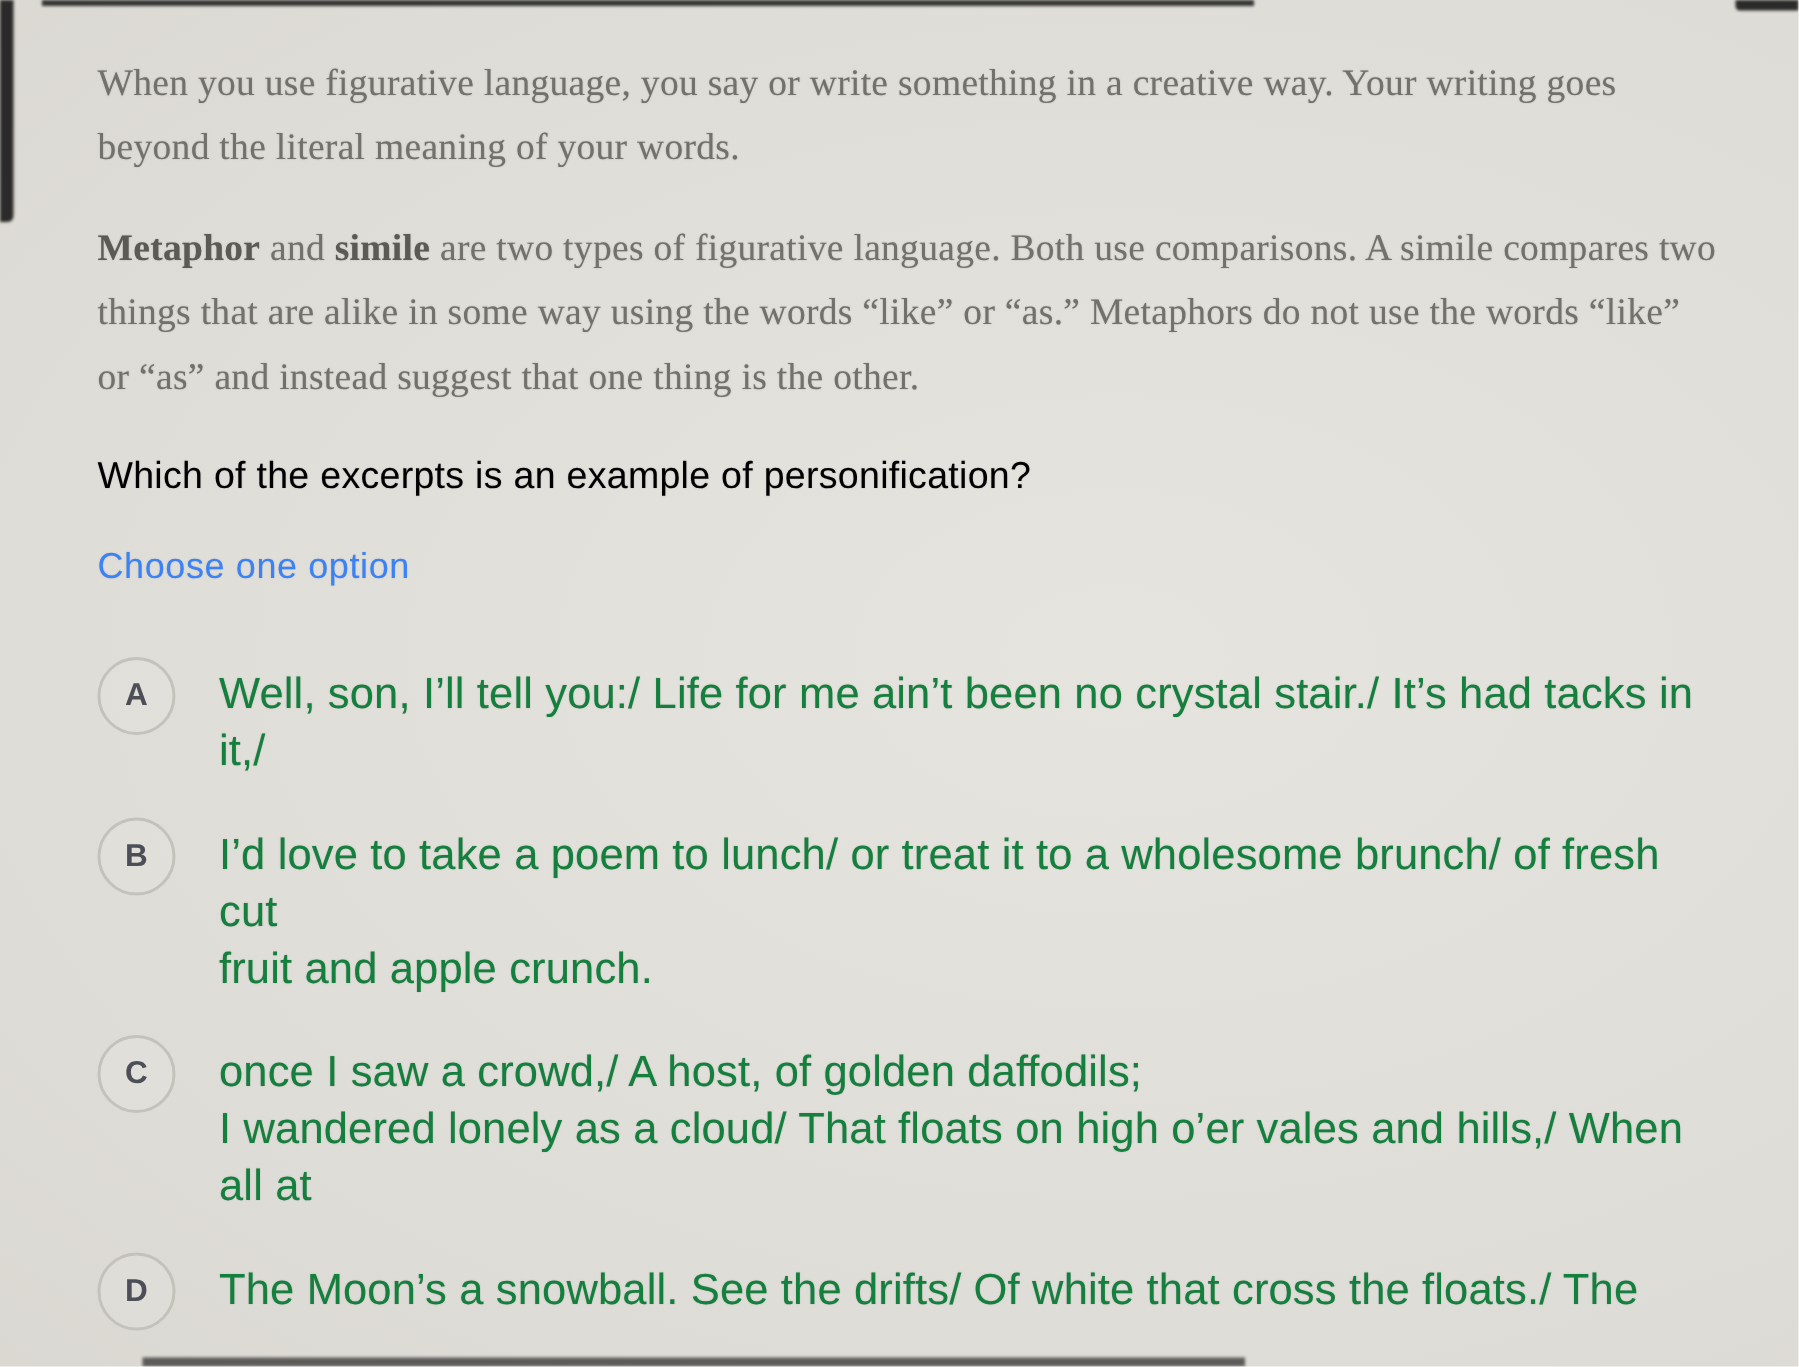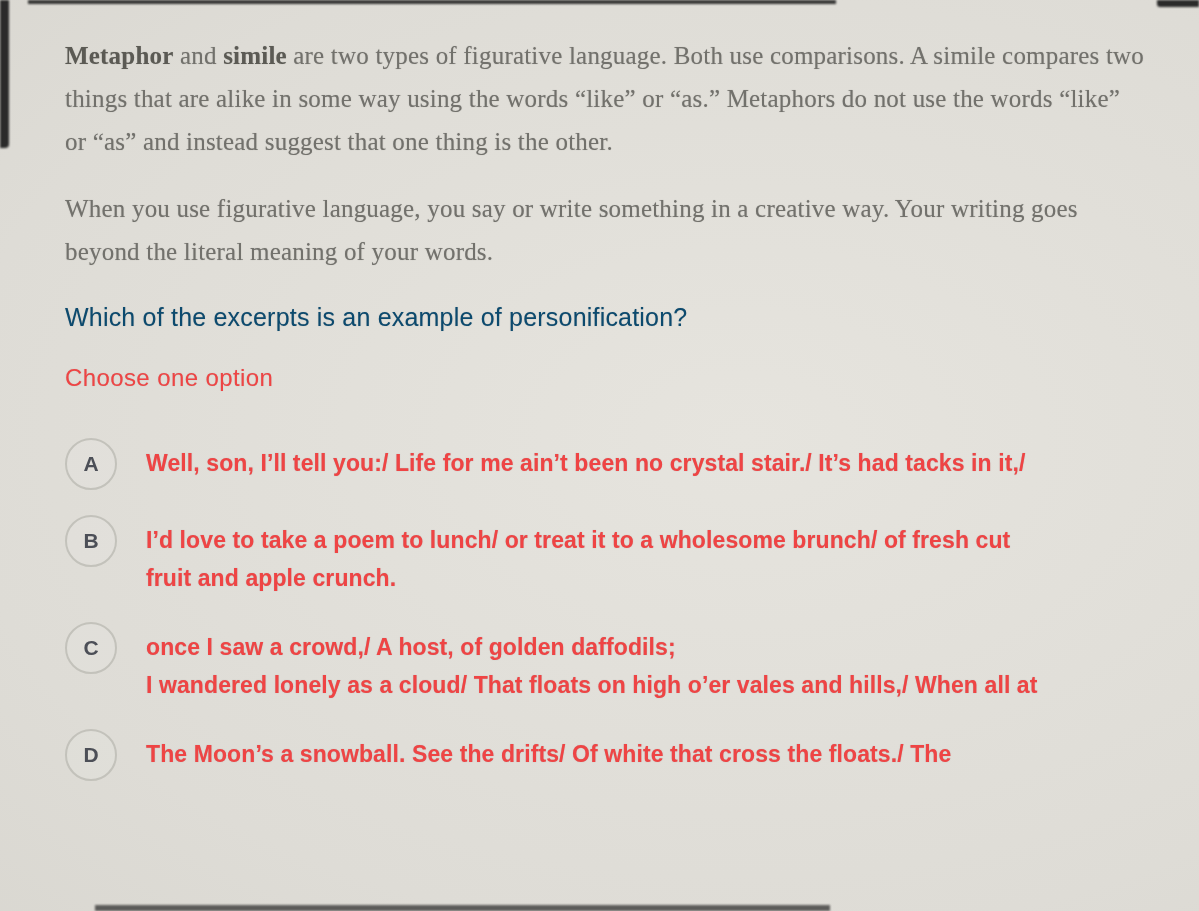--- a/index.html
+++ b/index.html
@@ -12,62 +12,62 @@
 
   .passage p {
     font-family:"Liberation Serif", serif;
     font-size:25px; line-height:43px; letter-spacing:0.2px;
     color:#72716c; margin:0 0 24px 0;
     text-shadow:0 0 1px rgba(114,113,108,0.45);
   }
   .passage b { color:#5b5a54; font-weight:700; }
 
   .question {
-    font-size:25px; font-weight:400; color:#0c4a6e; letter-spacing:0.2px;
+    font-size:25px; font-weight:400; color:#000000; letter-spacing:0.2px;
     margin:30px 0 0 0; text-shadow:0 0 1px rgba(89,92,97,0.35);
   }
   .instruction {
-    font-size:24px; color:#ef4444; letter-spacing:0.4px;
+    font-size:24px; color:#3b82f6; letter-spacing:0.4px;
     margin-top:32px; text-shadow:0 0 1px rgba(111,113,110,0.3);
   }
 
   .options { margin-top:46px; }
   .option-row { display:flex; align-items:flex-start; margin-bottom:25px; cursor:pointer; }
   .option-badge {
     width:52px; height:52px; box-sizing:border-box; flex:0 0 auto;
     border:2px solid #c3c2bb; border-radius:50%;
     color:#4c4f57; font-weight:700; font-size:21px;
     display:flex; align-items:center; justify-content:center;
     margin-right:29px; background:rgba(233,231,226,0.25);
   }
   .option-text {
-    font-size:23px; line-height:38px; color:#ef4444; letter-spacing:0.1px;
-    padding-top:6px; text-shadow:0 0 1px rgba(97,101,110,0.35);font-weight:bold;
+    font-size:29px; line-height:38px; color:#15803d; letter-spacing:0.1px;
+    padding-top:6px; text-shadow:0 0 1px rgba(97,101,110,0.35);
   }
 
   
   .edge { position:absolute; background:#181818; filter:blur(1.2px); }
   .edge-top { left:28px; top:0; width:808px; height:4px; opacity:0.85; }
   .edge-top-right { left:1157px; top:0; width:42px; height:7px; opacity:0.9; border-radius:0 0 0 3px; }
   .edge-left { left:0; top:0; width:9px; height:148px; opacity:0.9; border-radius:0 0 4px 0; }
   .edge-bottom { left:95px; top:905px; width:735px; height:6px; opacity:0.65; }
 </style>
 </head>
 <body>
 
 <div class="edge edge-top"></div>
 <div class="edge edge-top-right"></div>
 <div class="edge edge-left"></div>
 <div class="edge edge-bottom"></div>
 
 <div class="page">
 
   <div class="passage">
+    <p>When you use figurative language, you say or write something in a creative way. Your writing goes beyond the literal meaning of your words.</p>
     <p><b>Metaphor</b><span> and </span><b>simile</b><span> are two types of figurative language. Both use comparisons. A simile compares two things that are alike in some way using the words “like” or “as.” Metaphors do not use the words “like” or “as” and instead suggest that one thing is the other.</span></p>
-    <p>When you use figurative language, you say or write something in a creative way. Your writing goes beyond the literal meaning of your words.</p>
   </div>
 
   <div class="question">Which of the excerpts is an example of personification?</div>
 
   <div class="instruction">Choose one option</div>
 
   <div class="options">
 
     <div class="option-row">
       <div class="option-badge">A</div>

